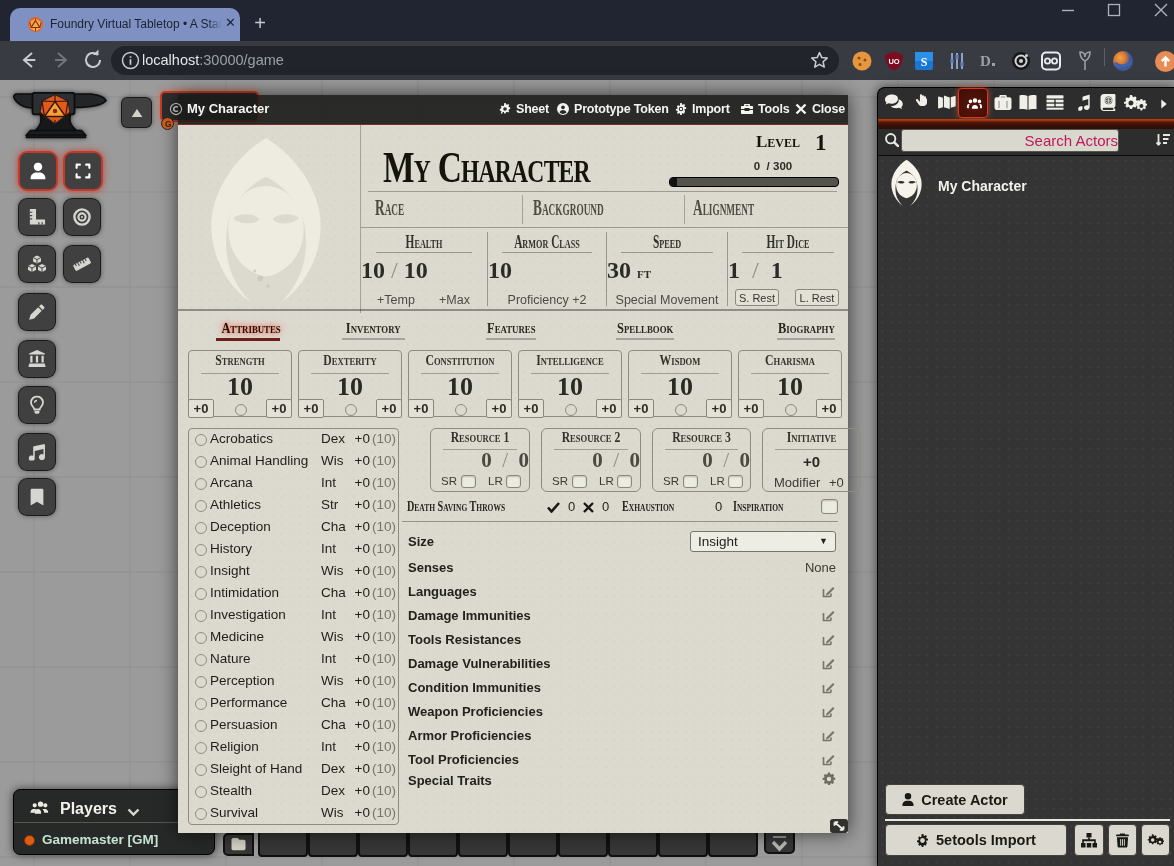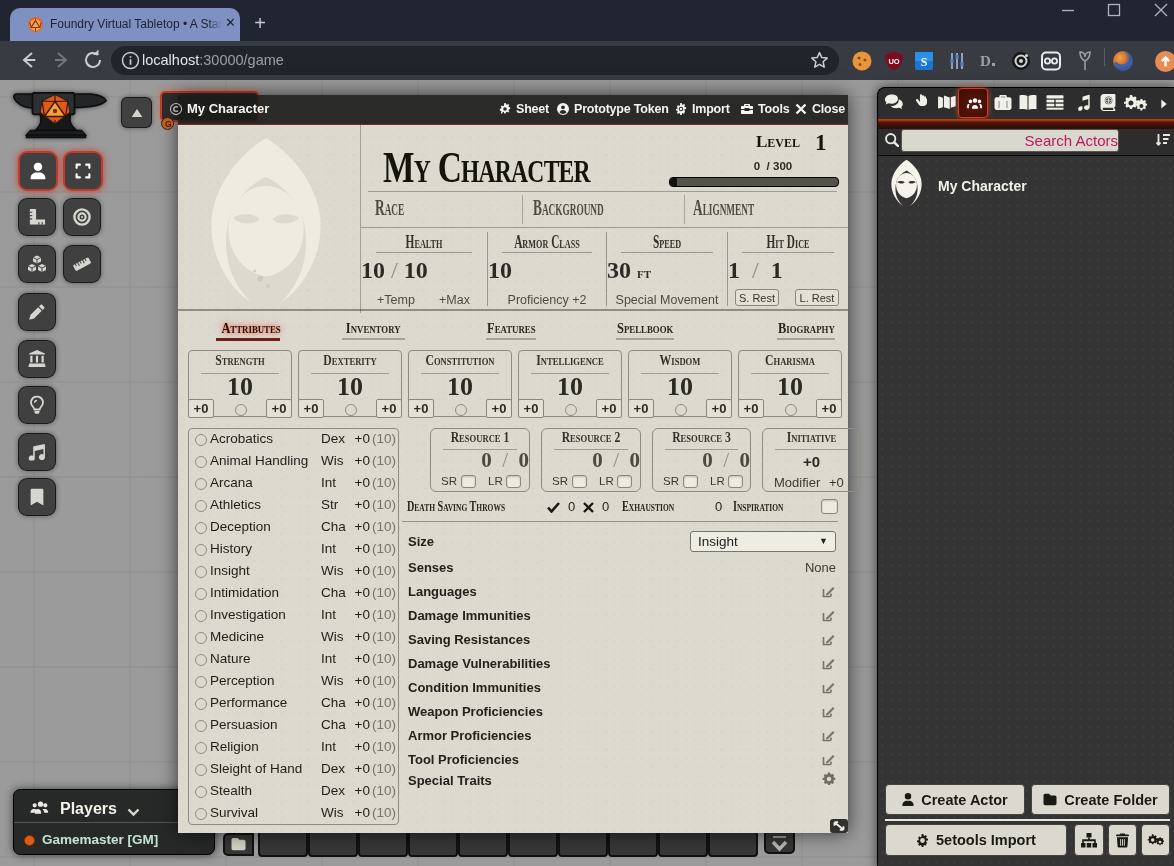--- a/index.html
+++ b/index.html
@@ -633,21 +633,21 @@
     <div class="trlab" style="top:460px">Languages</div>
     <svg class="tred" style="top:461px" viewBox="0 0 13 13">
           <path d="M1.5 4v7.5H9M9 8.5v3" fill="none" stroke="#75756c" stroke-width="1.6"></path>
           <path d="M4.5 8.5l6.5-6.5 1.5 1.5-6.5 6.5-2 .5z" fill="#75756c"></path>
         </svg>
     <div class="trlab" style="top:484px">Damage Immunities</div>
     <svg class="tred" style="top:485px" viewBox="0 0 13 13">
           <path d="M1.5 4v7.5H9M9 8.5v3" fill="none" stroke="#75756c" stroke-width="1.6"></path>
           <path d="M4.5 8.5l6.5-6.5 1.5 1.5-6.5 6.5-2 .5z" fill="#75756c"></path>
         </svg>
-    <div class="trlab" style="top:508px">Saving Resistances</div>
+    <div class="trlab" style="top:508px">Tools Resistances</div>
     <svg class="tred" style="top:509px" viewBox="0 0 13 13">
           <path d="M1.5 4v7.5H9M9 8.5v3" fill="none" stroke="#75756c" stroke-width="1.6"></path>
           <path d="M4.5 8.5l6.5-6.5 1.5 1.5-6.5 6.5-2 .5z" fill="#75756c"></path>
         </svg>
     <div class="trlab" style="top:532px">Damage Vulnerabilities</div>
     <svg class="tred" style="top:533px" viewBox="0 0 13 13">
           <path d="M1.5 4v7.5H9M9 8.5v3" fill="none" stroke="#75756c" stroke-width="1.6"></path>
           <path d="M4.5 8.5l6.5-6.5 1.5 1.5-6.5 6.5-2 .5z" fill="#75756c"></path>
         </svg>
     <div class="trlab" style="top:556px">Condition Immunities</div>
@@ -798,23 +798,20 @@
     <path fill="#343434" d="M70 44 C86 52 103 68 109 88 C115 110 113 136 103 154 C96 168 87 176 83 181 L57 181 C53 176 44 168 37 154 C27 136 25 110 31 88 C37 68 54 52 70 44 Z"></path>
     <path fill="#f5f3ea" d="M70 54 C93 54 110 76 110 99 C110 126 93 146 70 150 C47 146 30 126 30 99 C30 76 47 54 70 54 Z"></path>
     <path fill="#343434" d="M35 88 C42 82 58 83 63 89 C58 96 41 95 35 88 Z"></path>
     <path fill="#343434" d="M105 88 C98 82 82 83 77 89 C82 96 99 95 105 88 Z"></path>
   </svg>
   <div class="abs" style="left:60px;top:90px;font-size:14px;font-weight:bold;color:#f2f2ea">My Character</div>
 
   <div class="sbtn" style="left:7px;top:696px;width:140px;height:31px"><svg style="margin-right:7px" width="12" height="13" viewBox="0 0 448 512">
         <path fill="#1a1a14" d="M224 256a128 128 0 1 0 0-256 128 128 0 1 0 0 256zm-45 48C79 304 0 383 0 482c0 17 13 30 30 30h388c17 0 30-13 30-30 0-99-79-178-179-178z"></path>
       </svg>Create Actor</div>
-  <div class="sbtn" style="left:153px;top:696px;width:139px;height:31px"><svg style="margin-right:7px" width="14" height="13" viewBox="0 0 512 512">
-        <path fill="#1a1a14" d="M64 32C28 32 0 60 0 96v320c0 36 28 64 64 64h384c36 0 64-28 64-64V160c0-36-28-64-64-64H288l-52-48c-12-11-28-16-44-16z"></path>
-      </svg>Create Folder</div>
   <div class="abs" style="left:7px;top:731px;width:285px;height:2px;background:#e8e8e0"></div>
   <div class="sbtn" style="left:7px;top:736px;width:182px;height:32px"><svg style="margin-right:7px" width="13" height="13" viewBox="0 0 12 12">
         <path fill="#1a1a14" d="M5.2 0h1.6l.2 1.4.9.4L9 1l1.1 1.1-.8 1.1.4.9 1.4.2v1.6l-1.4.2-.4.9.8 1.1L9 10.9l-1.1-.8-.9.4-.2 1.4H5.2L5 10.5l-.9-.4-1.1.8L1.9 9.8l.8-1.1-.4-.9-1.4-.2V6l1.4-.2.4-.9-.8-1.1L3 2.1l1.1.8.9-.4zM6 3.8a2.2 2.2 0 1 0 0 4.4 2.2 2.2 0 0 0 0-4.4z"></path>
       </svg>5etools Import</div>
   <div class="sbtn" style="left:196px;top:736px;width:30px;height:32px">
       <svg width="16" height="15" viewBox="0 0 16 15">
         <rect x="5.5" y="0" width="5" height="4.5" fill="#1a1a14"></rect>
         <path d="M8 4.5v2.5M2 10V7h12v3M2 7.5h12" stroke="#1a1a14" stroke-width="1.6" fill="none"></path>
         <rect x="0" y="10" width="4.5" height="4.5" fill="#1a1a14"></rect>
         <rect x="5.75" y="10" width="4.5" height="4.5" fill="#1a1a14"></rect>

